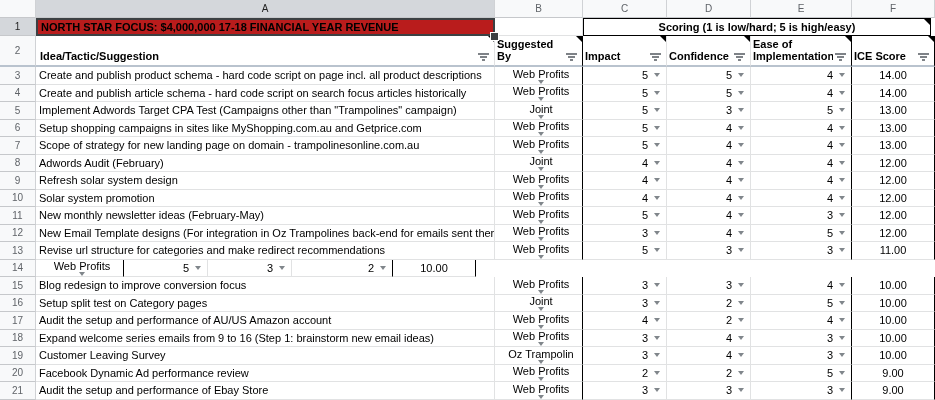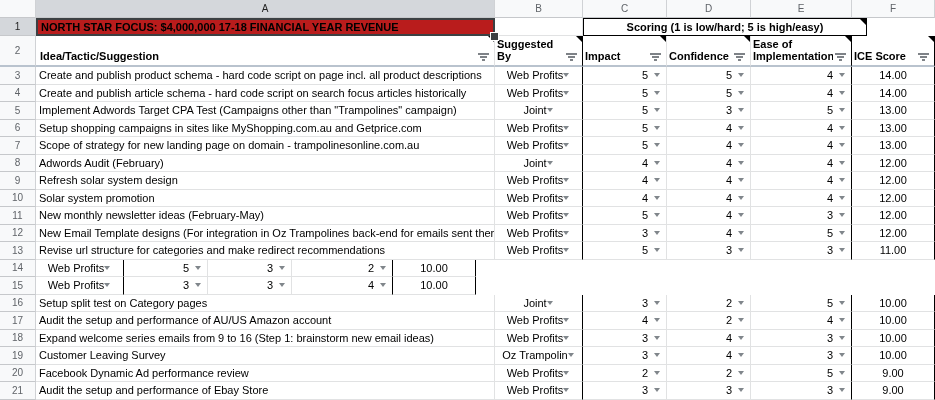--- a/index.html
+++ b/index.html
@@ -10,21 +10,21 @@
   .row{display:flex;width:935px;}
   .h18{height:18px;}
   .h31{height:31px;}
   .hdata{height:17.5px;}
   .c{
     box-sizing:border-box;flex:none;display:flex;align-items:center;
     border-right:1px solid #e1e2e3;border-bottom:1px solid #e1e2e3;
     overflow:hidden;white-space:nowrap;position:relative;background:#fff;
   }
   .w-rh{width:36px}.w-a{width:459px}.w-b{width:88px}.w-c{width:84px}
-  .w-d{width:84px}.w-e{width:101px}.w-f{width:83px}.w-scoring{width:284px}
+  .w-d{width:84px}.w-e{width:101px}.w-f{width:83px}.w-scoring{width:348px}
   
   .hd{background:#f8f9fa;color:#5f6368;justify-content:center;font-size:10px;
       border-right:1px solid #d0d2d5;border-bottom:1px solid #c6c8cb;}
   .hd.sel{background:#d4d7db;color:#1f1f1f;}
   
   .br-dark{border-right-color:#000 !important;}
   .bb-dark{border-bottom-color:#000 !important;}
   .bt-dark{border-top:1px solid #000;}
   .bl-dark{border-left:1px solid #000;}
   
@@ -53,21 +53,21 @@
          flex:none;margin:0 3px 1px 2px;}
   .ficon i{display:block;height:2px;background:#7e8287;}
   .ficon i:nth-child(1){width:11px;}
   .ficon i:nth-child(2){width:7px;}
   .ficon i:nth-child(3){width:3px;}
   
   .dd{flex:none;width:0;height:0;border-left:3.5px solid transparent;
       border-right:3.5px solid transparent;border-top:4px solid #80868b;}
   
   .a-cell{padding-left:3px;}
-  .b-cell{padding-left:5px;justify-content:center;padding-right:6px;}
+  .b-cell{padding-left:5px;justify-content:flex-end;flex-direction:column;}
   .b-cell .txt{overflow:hidden;}
   .num{justify-content:flex-end;gap:6px;padding-right:6px;}
   .ice{justify-content:center;}
 </style>
 </head>
 <body>
 
 <div class="sheet">
 
   <div class="row h18">
@@ -490,20 +490,23 @@
     </div>
     <div class="c w-f ice br-dark">
       <span>10.00</span>
     </div>
   </div>
 
   <div class="row hdata">
     <div class="c hd w-rh">
           <span>15</span>
         </div>
+    <div class="c w-a a-cell">
+          <span>Blog redesign to improve conversion focus</span>
+        </div>
     <div class="c w-b b-cell br-dark">
       <span class="txt">Web Profits</span>
       <span class="dd"></span>
     </div>
     <div class="c w-c num">
       <span>3</span>
       <span class="dd"></span>
     </div>
     <div class="c w-d num">
       <span>3</span>

